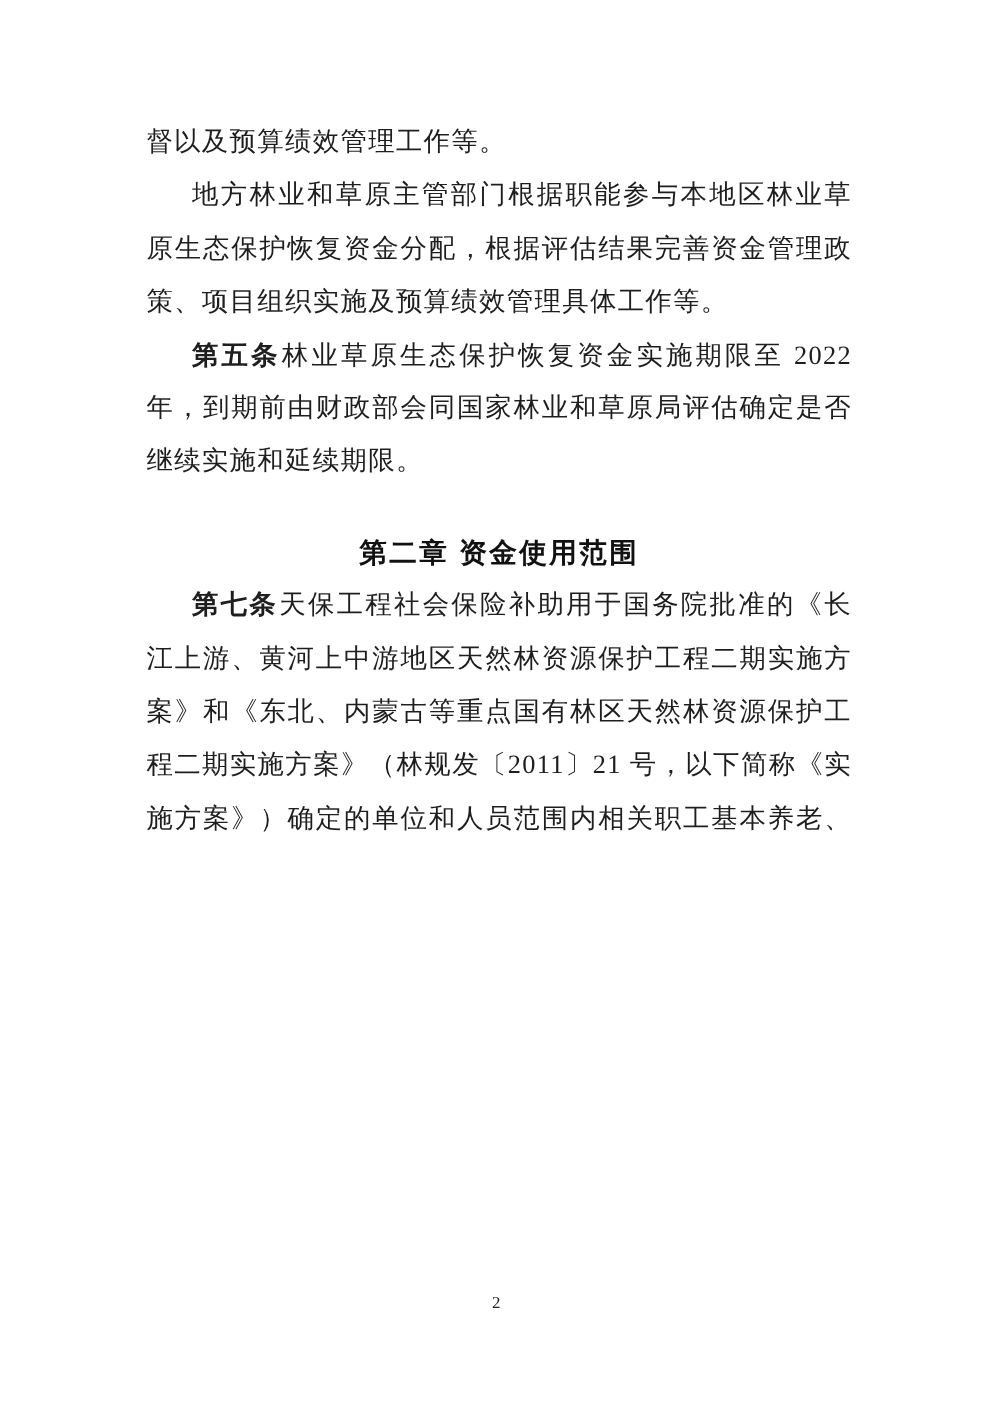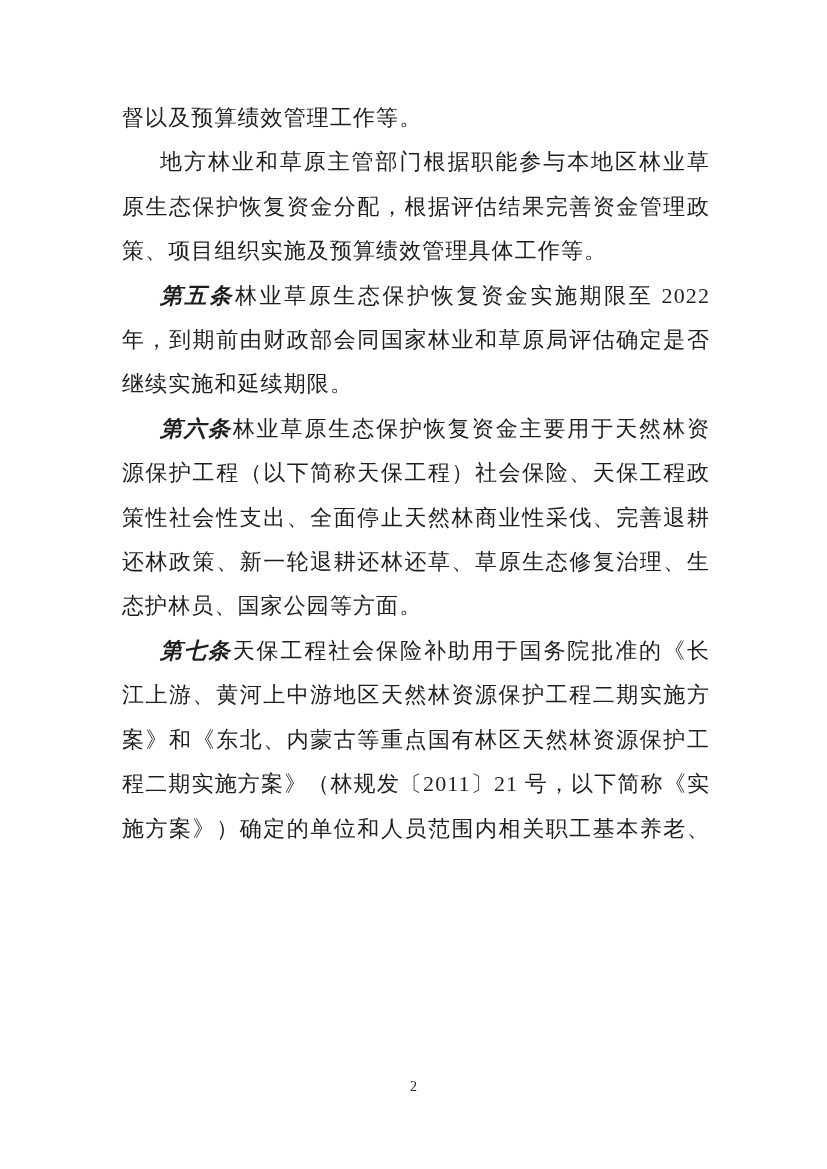--- a/index.html
+++ b/index.html
@@ -30,21 +30,20 @@
     text-align: justify;
     text-justify: inter-character;
     font-family: "Liberation Serif", "DejaVu Serif", serif;
   }
   .para.indent {
     text-indent: 38px;
   }
   .lead {
     font-weight: 700;
     margin-right: 1px;
-    font-style: italic;
   }
   .chapter {
     margin: 31px 0 0 0;
     font-size: 23px;
     line-height: 44.4px;
     letter-spacing: 2px;
     color: #111111;
     font-weight: 700;
     text-align: center;
     text-indent: 0;
@@ -74,24 +73,22 @@
 
     <p class="para">督以及预算绩效管理工作等。</p>
 
     <p class="para indent">地方林业和草原主管部门根据职能参与本地区林业草原生态保护恢复资金分配，根据评估结果完善资金管理政策、项目组织实施及预算绩效管理具体工作等。</p>
 
     <p class="para indent">
       <span class="lead">第五条</span><span>林业草原生态保护恢复资金实施期限至 2022 年，到期前由财政部会同国家林业和草原局评估确定是否继续实施和延续期限。</span>
     </p>
 
 
+    <h2 class="chapter">第二章 资金使用范围</h2>
 
-    <p class="para indent">
-      <span class="lead">第六条</span><span>林业草原生态保护恢复资金主要用于天然林资源保护工程（以下简称天保工程）社会保险、天保工程政策性社会性支出、全面停止天然林商业性采伐、完善退耕还林政策、新一轮退耕还林还草、草原生态修复治理、生态护林员、国家公园等方面。</span>
-    </p>
 
     <p class="para indent clamp-5">
       <span class="lead">第七条</span><span>天保工程社会保险补助用于国务院批准的《长江上游、黄河上中游地区天然林资源保护工程二期实施方案》和《东北、内蒙古等重点国有林区天然林资源保护工程二期实施方案》（林规发〔2011〕21 号，以下简称《实施方案》）确定的单位和人员范围内相关职工基本养老、基本医</span>
     </p>
 
   </div>
 
   <div class="page-footer">2</div>
 </div>
 

